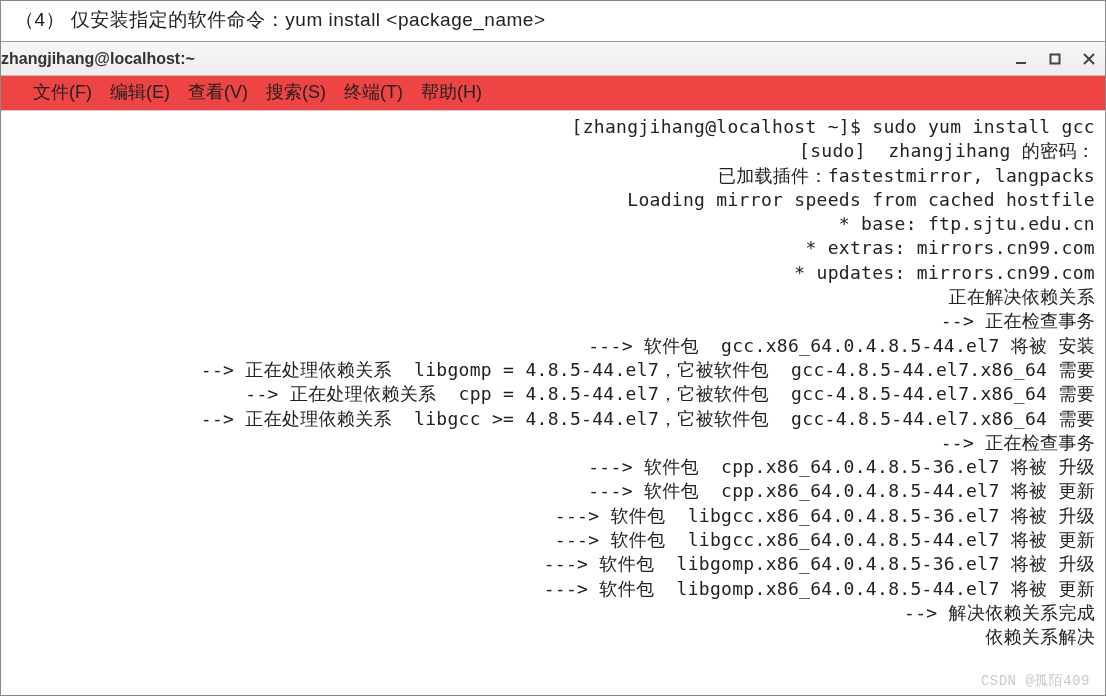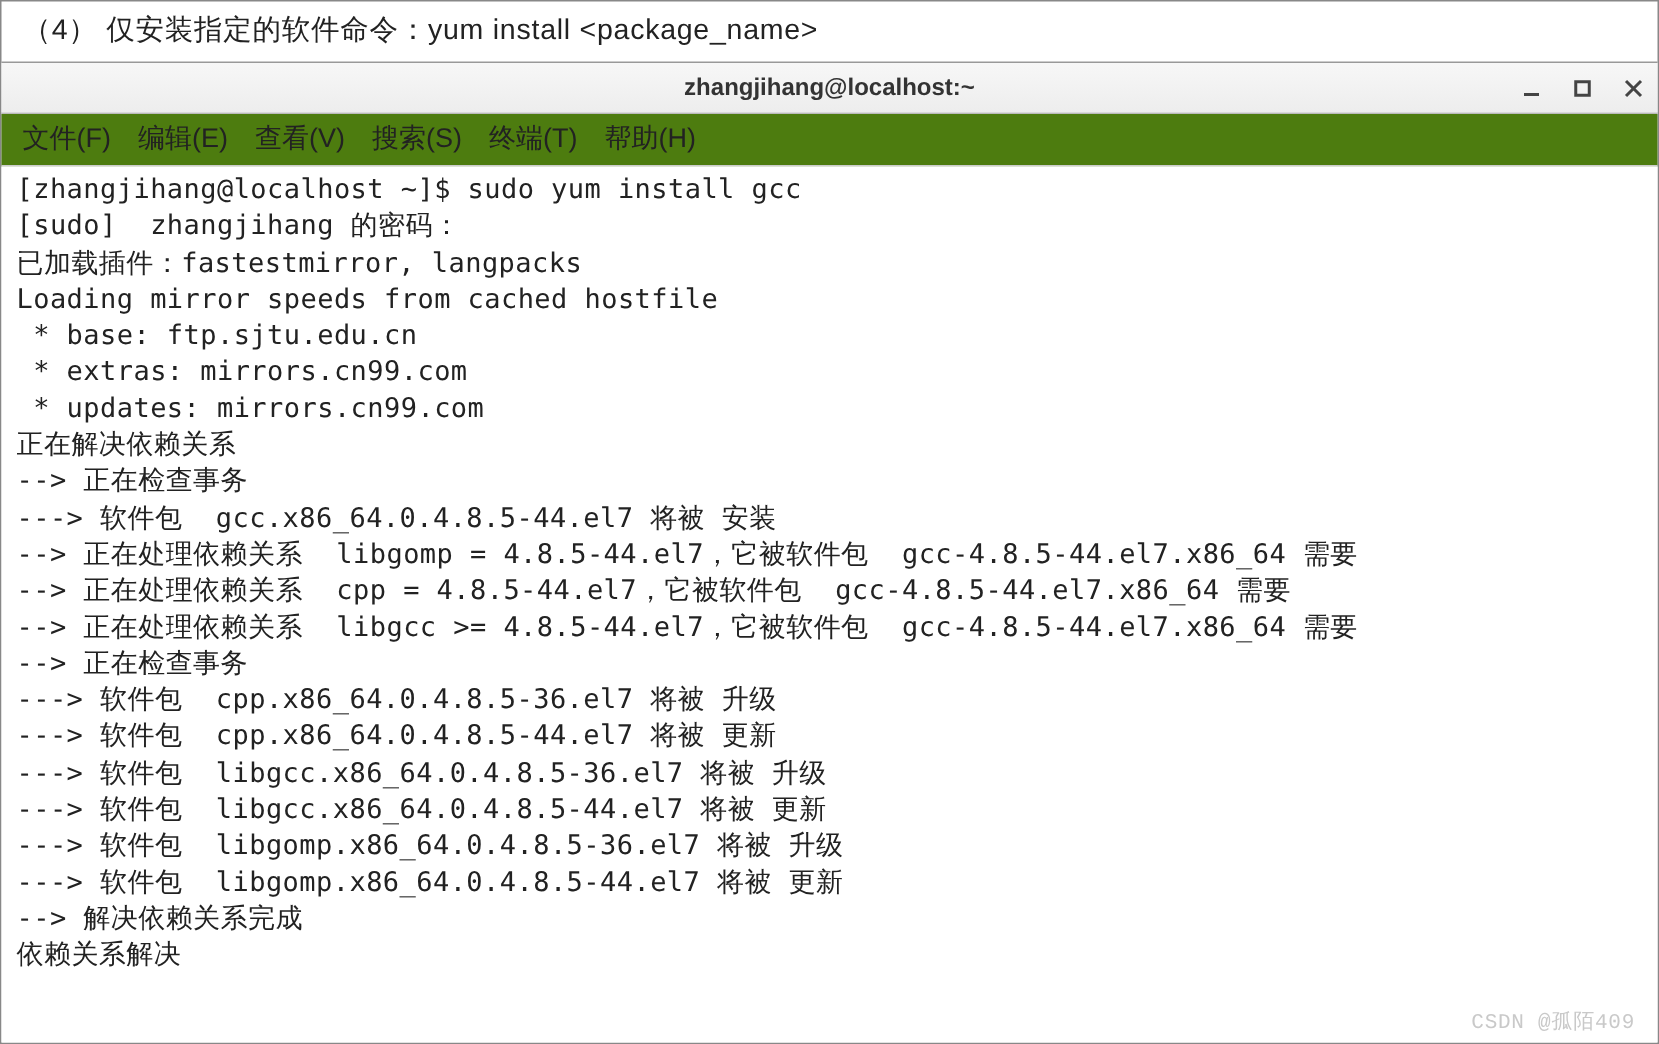--- a/index.html
+++ b/index.html
@@ -29,21 +29,21 @@
     }
     .window {
       border-top: 1px solid #999;
       display: flex;
       flex-direction: column;
       flex: 1;
     }
     .titlebar {
       display: flex;
       align-items: center;
-      justify-content: center;
+      justify-content: flex-start;
       position: relative;
       background: linear-gradient(#f7f7f7, #ededed);
       border-bottom: 1px solid #bbb;
       height: 34px;
     }
     .titlebar-title {
       font-weight: bold;
       font-size: 16px;
       color: #333;
     }
@@ -64,43 +64,44 @@
       justify-content: center;
       cursor: pointer;
       color: #444;
     }
     .win-btn svg {
       display: block;
     }
     .menubar {
       display: flex;
       gap: 18px;
-      padding: 4px 14px 6px 14px;
+      padding: 4px 14px 6px 32px;
       font-size: 18px;
       color: #222;
       border-bottom: 1px solid #ccc;
-      background: #4d7c0f;
+      background: #ef4444;
     }
     .menubar .menu-item {
       cursor: pointer;
     }
     .terminal {
       flex: 1;
       background: #fff;
       padding: 4px 10px 6px 10px;
       font-family: "DejaVu Sans Mono", "Consolas", "Courier New", monospace;
       font-size: 18px;
       line-height: 1.35;
       color: #222;
       white-space: pre;
       overflow: hidden;
       letter-spacing: 0.3px;
     }
     .terminal-line {
       white-space: pre;
+      text-align: right;
     }
     .watermark {
       position: absolute;
       right: 16px;
       bottom: 6px;
       font-size: 14px;
       color: #c9c9c9;
       font-family: Liberation Mono, monospace;
       letter-spacing: 0.5px;
       pointer-events: none;

